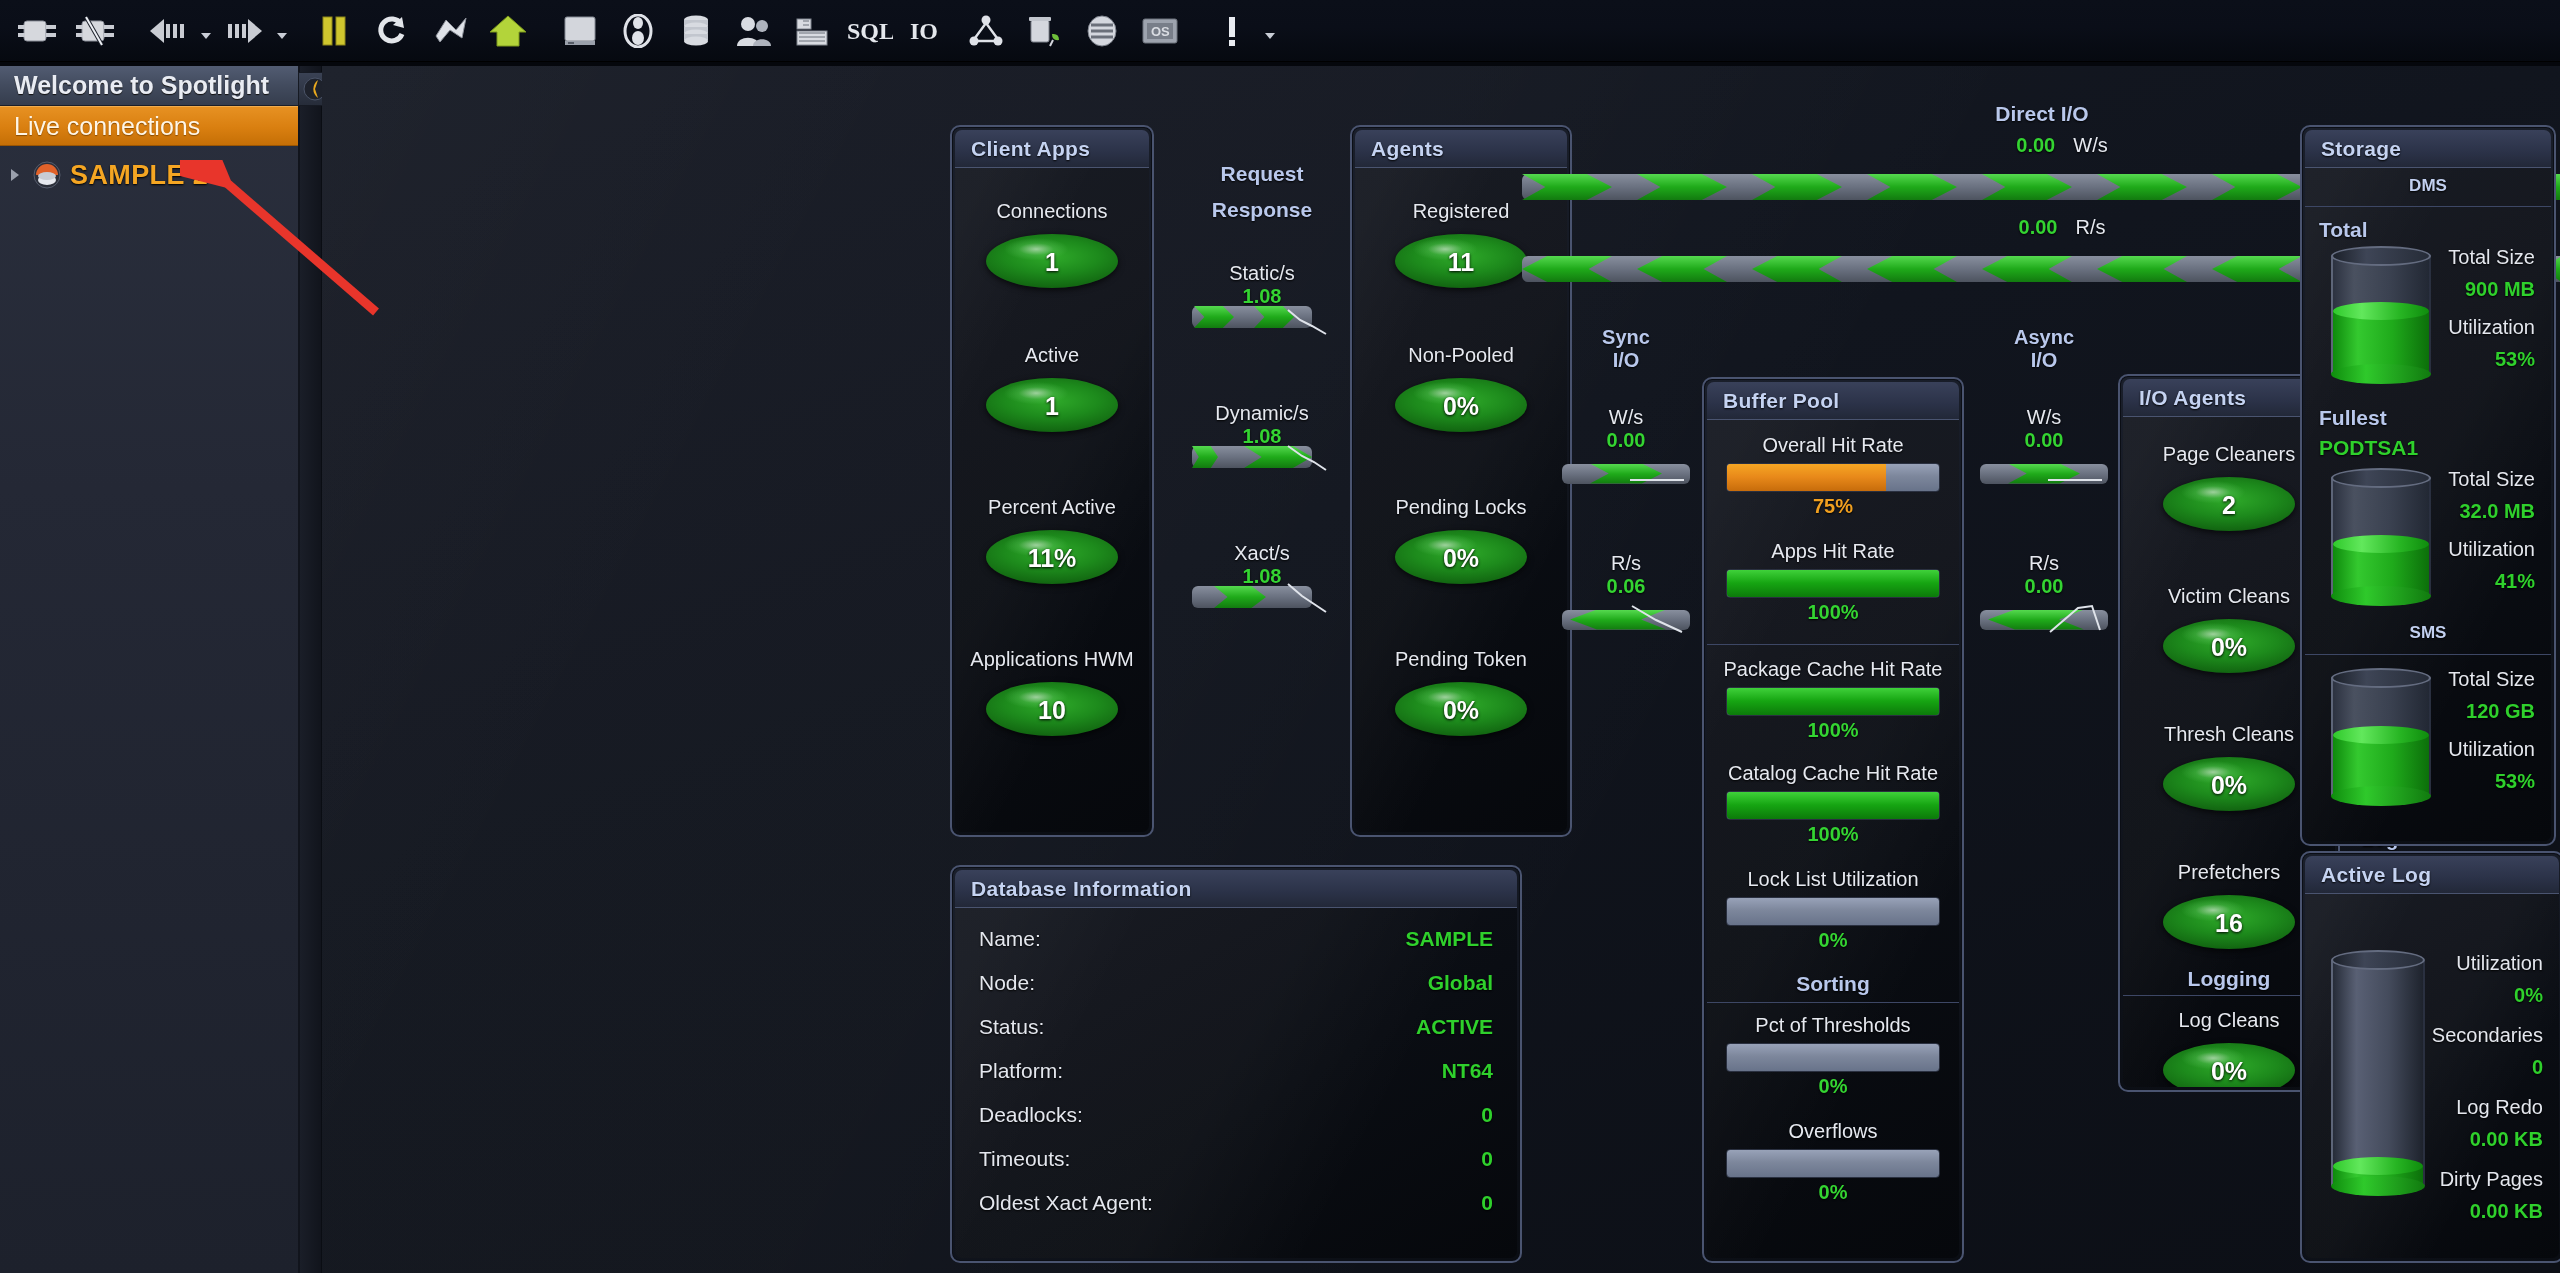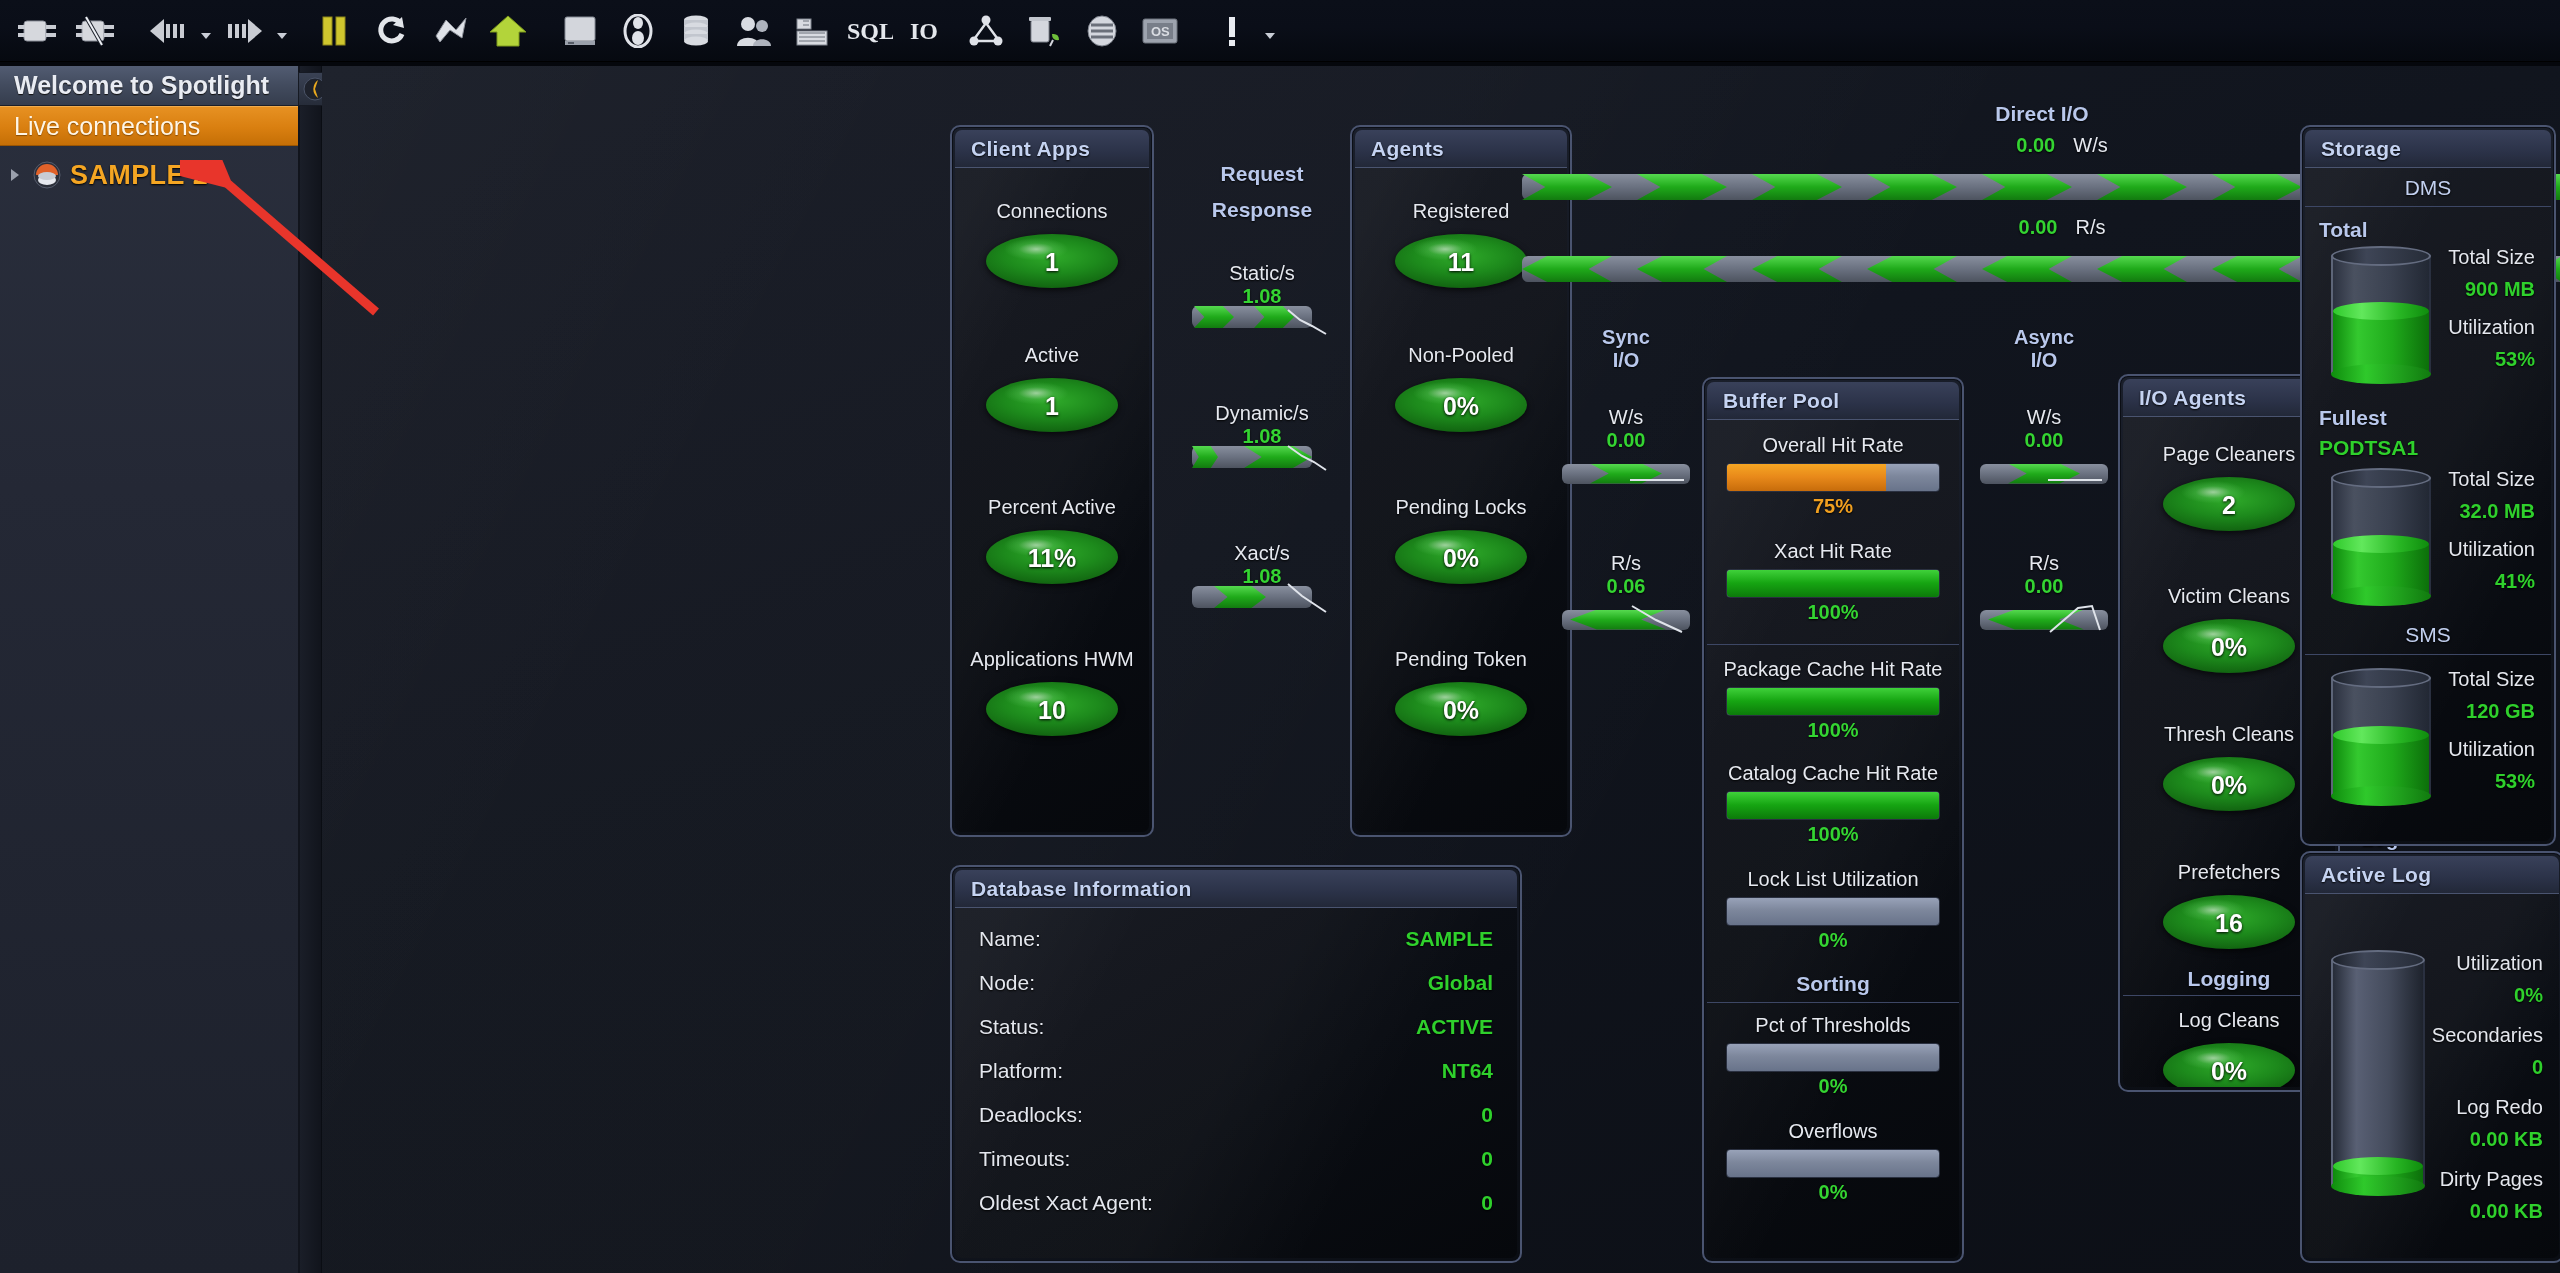--- a/index.html
+++ b/index.html
@@ -187,21 +187,21 @@
 
   
   .db-row{
     position:absolute;left:24px;right:24px;height:42px;display:flex;
     align-items:center;justify-content:space-between;
   }
   .db-key{ color:#e4e7ee;font-size:21px;text-shadow:0 1px 2px #000; }
   .db-val{ color:#2fd02c;font-size:21px;font-weight:700;text-shadow:0 1px 2px #000;margin-left:28px; }
 
   
-  .st-head{ position:absolute;width:100%;text-align:center;color:#c2d0f0;font-size:21px;font-weight:400;text-shadow:0 1px 2px #000;}
+  .st-head{ position:absolute;width:100%;text-align:center;color:#c2d0f0;font-size:17px;font-weight:700;text-shadow:0 1px 2px #000;}
   .st-group{ position:absolute;color:#b9c8ec;font-size:21px;font-weight:700;text-shadow:0 1px 2px #000;}
   .st-sub{ position:absolute;color:#2fd02c;font-size:21px;font-weight:700;text-shadow:0 1px 2px #000;}
   .st-k{ position:absolute;right:16px;color:#e4e7ee;font-size:20px;text-align:right;text-shadow:0 1px 2px #000;white-space:nowrap;}
   .st-v{ position:absolute;right:16px;color:#2fd02c;font-size:20px;font-weight:700;text-align:right;text-shadow:0 1px 2px #000;white-space:nowrap;}
 
   
   .tank{ position:absolute; }
   .tank-body{
     position:absolute;left:0;right:0;top:10px;bottom:10px;
     background:linear-gradient(90deg,#2c3240 0%,#4a5160 22%,#3a4150 60%,#222834 100%);
@@ -607,21 +607,21 @@
     </div>
     <div class="panel-body">
       <div class="meter" style="top:14px">
         <div class="meter-label">Overall Hit Rate</div>
         <div class="meter-track" style="width:214px">
             <div class="meter-fill orange" style="width:75%"></div>
           </div>
         <div class="meter-val orange">75%</div>
       </div>
       <div class="meter" style="top:120px">
-        <div class="meter-label">Xact Hit Rate</div>
+        <div class="meter-label">Apps Hit Rate</div>
         <div class="meter-track" style="width:214px">
             <div class="meter-fill green" style="width:100%"></div>
           </div>
         <div class="meter-val green">100%</div>
       </div>
       <div class="divider" style="top:224px"></div>
       <div class="meter" style="top:238px">
         <div class="meter-label">Package Cache Hit Rate</div>
         <div class="meter-track" style="width:214px">
             <div class="meter-fill green" style="width:100%"></div>

